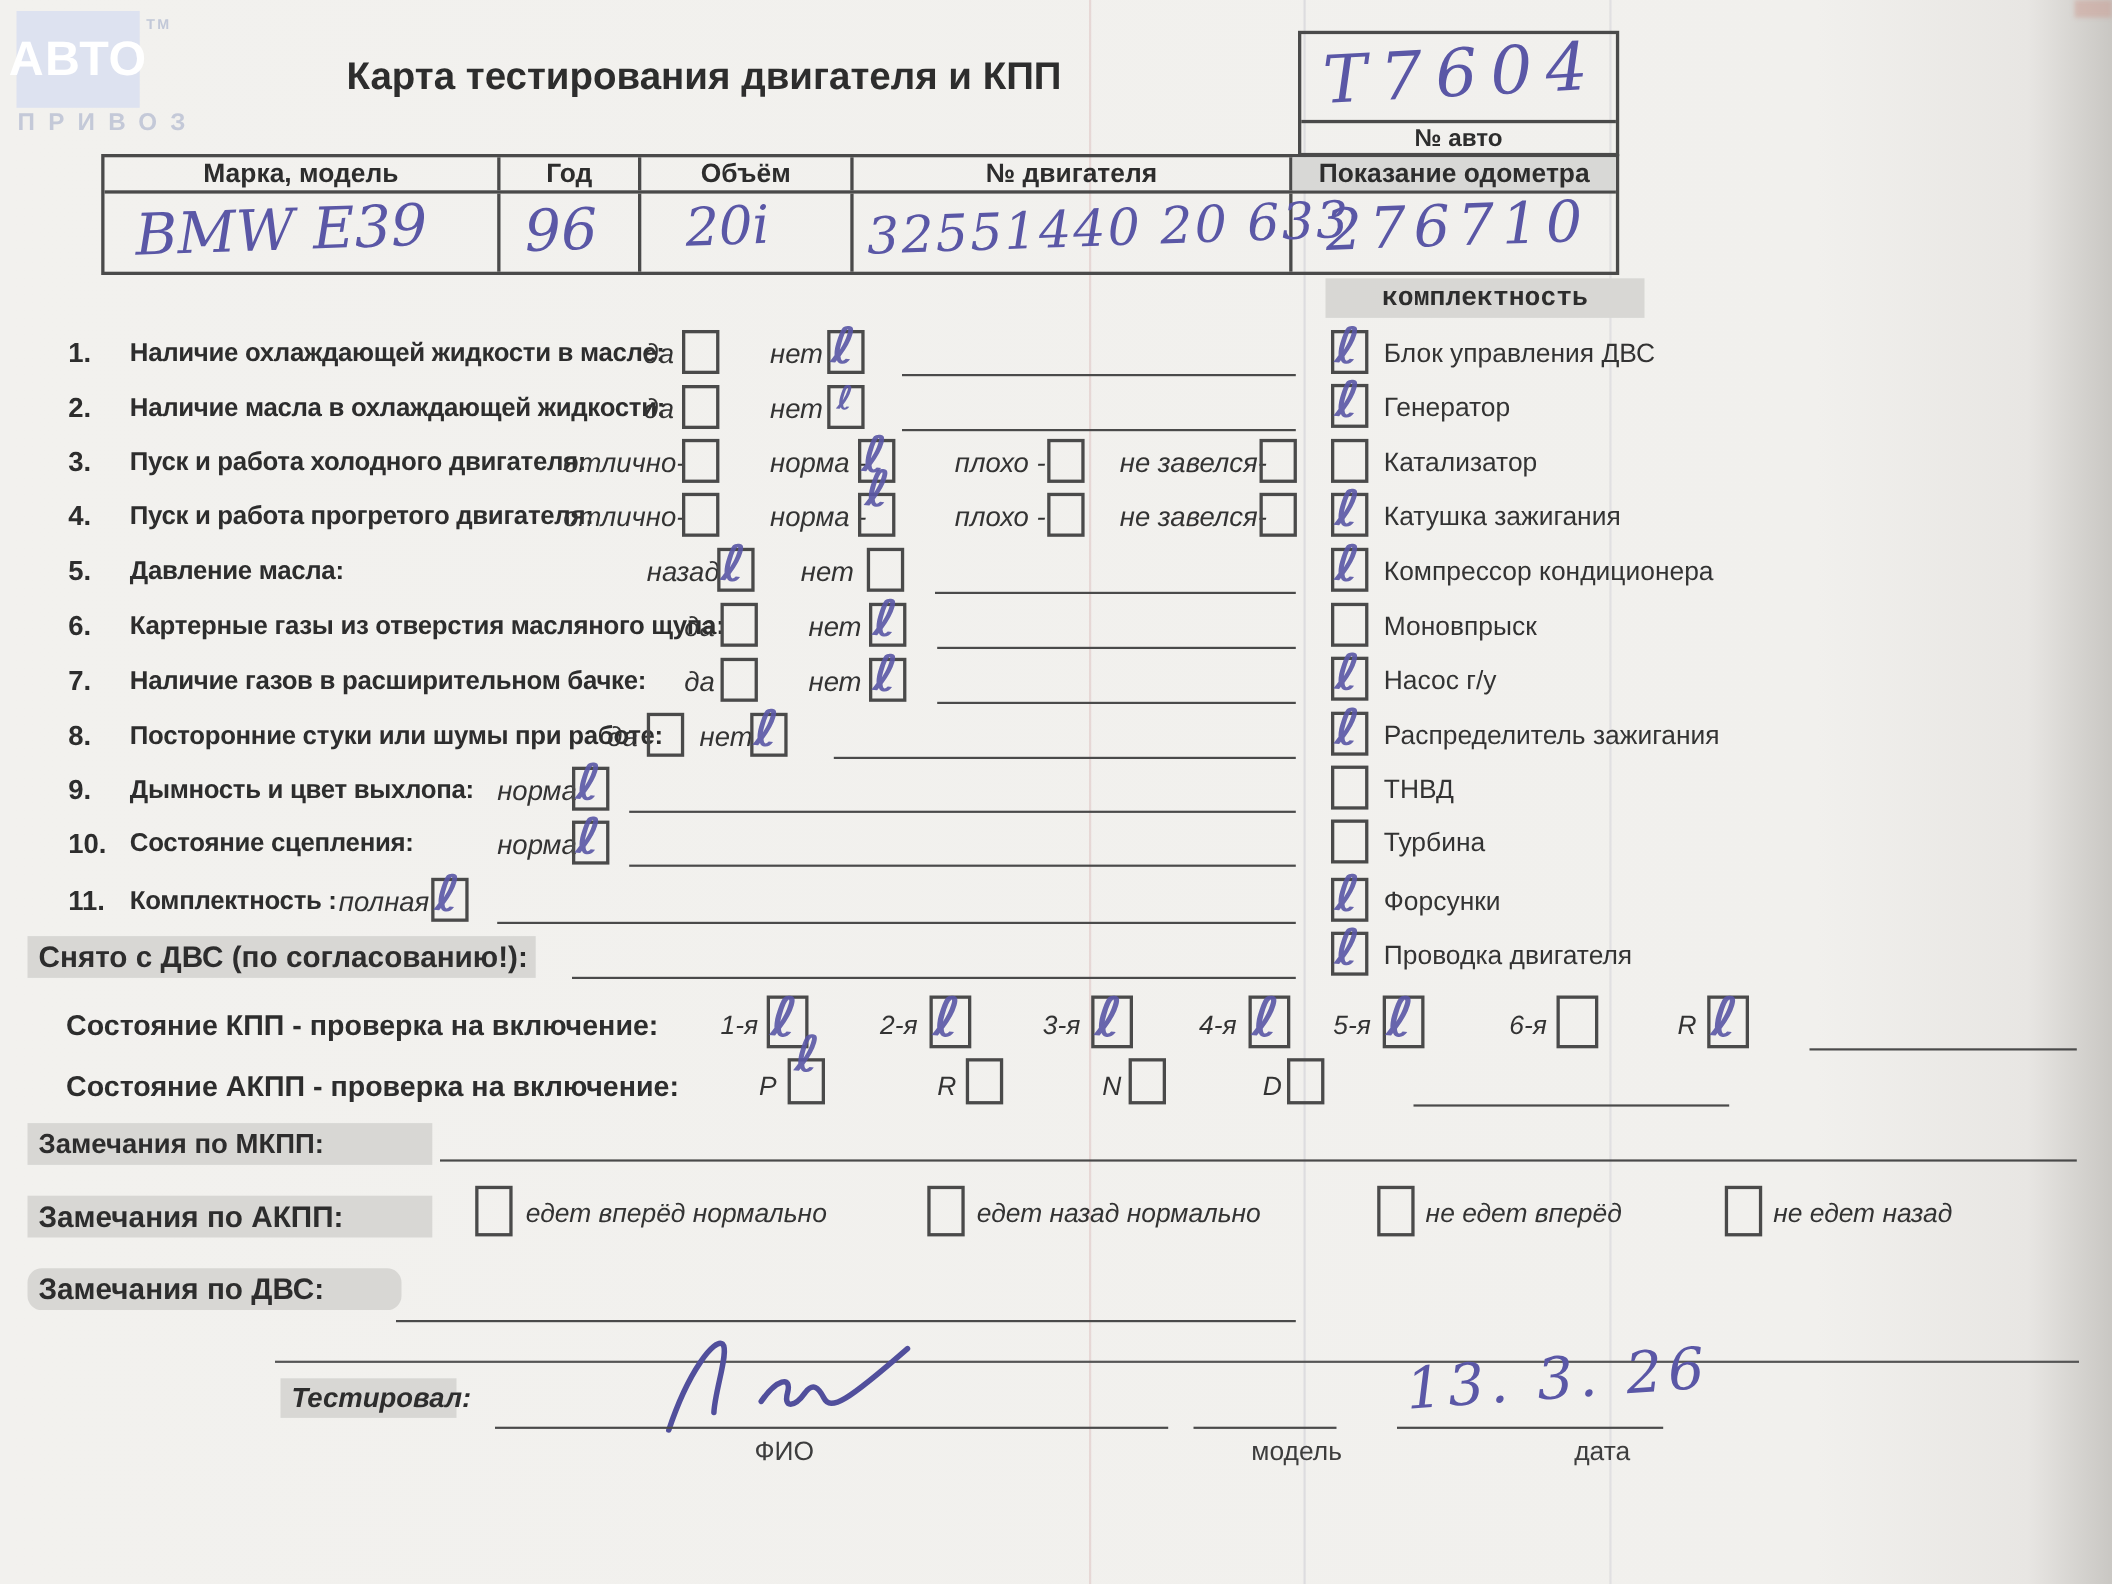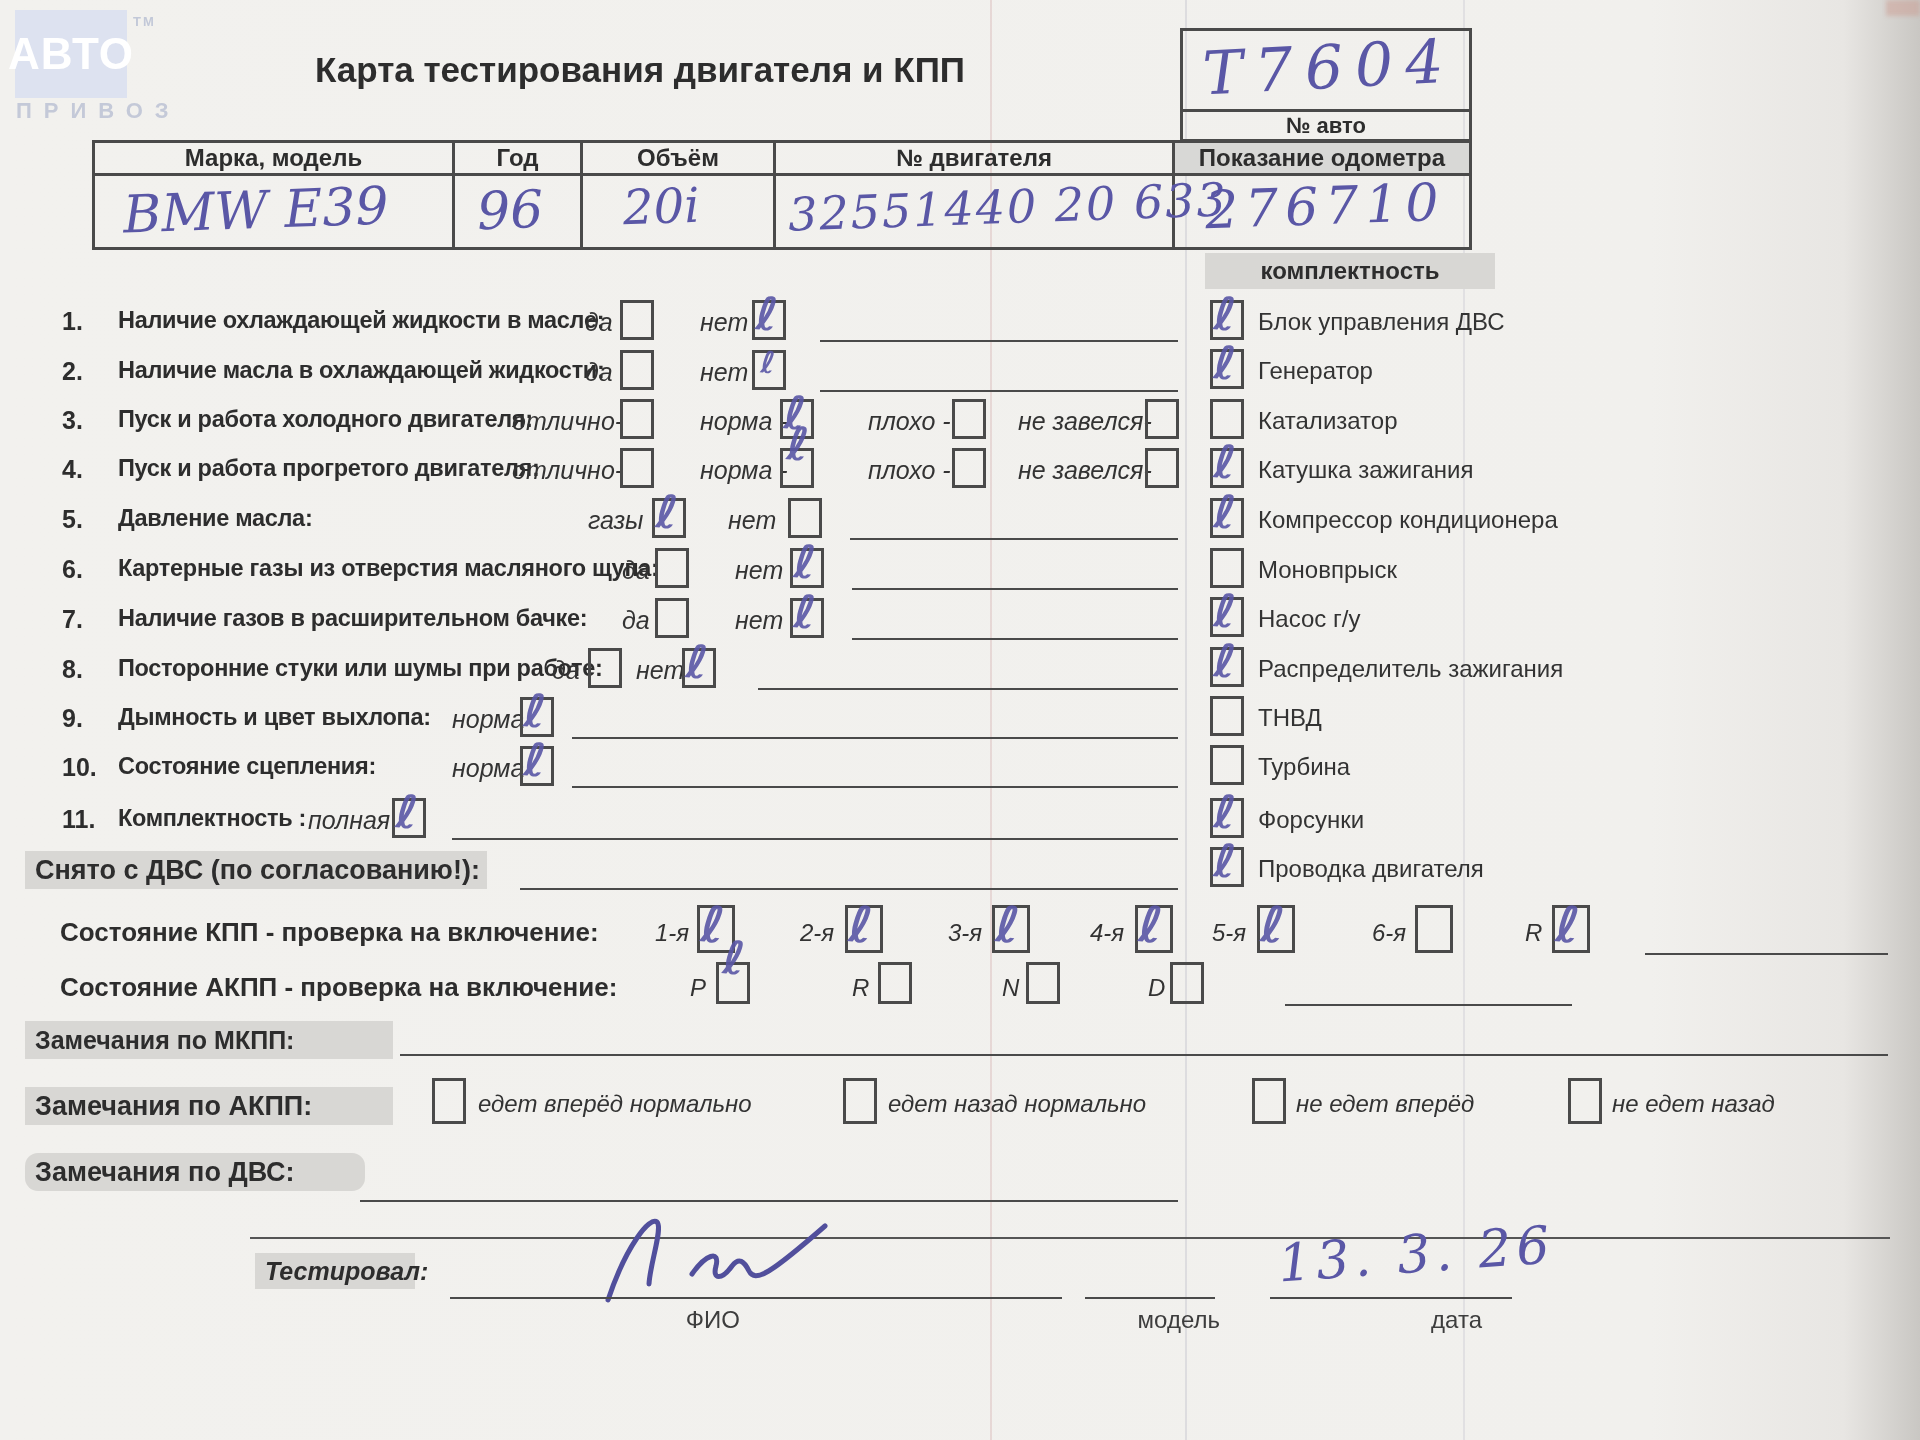--- a/index.html
+++ b/index.html
@@ -111,21 +111,21 @@
         </div>
       <div class="vt-cell c4">
           <span class="hand hv" style="left:12px;top:8px;font-size:46px;letter-spacing:2px;">32551440 20 633</span>
         </div>
       <div class="vt-cell c5">
           <span class="hand hv" style="left:30px;top:4px;letter-spacing:7px;">276710</span>
         </div>
     </div>
   </div>
 
-  <div class="graybar" style="left:1205px;top:253px;width:290px;height:36px;justify-content:center;font-size:24px;padding-left:0;">комплектность</div>
+  <div class="graybar" style="left:1205px;top:253px;width:290px;height:36px;justify-content:center;font-size:24px;padding-left:0;font-family:Liberation Mono, monospace;">комплектность</div>
 
   <div class="kompl-row" style="top:300px">
     <span class="box kompl-box checked"></span>
     <span class="kompl-label">Блок управления ДВС</span>
   </div>
   <div class="kompl-row" style="top:349px">
     <span class="box kompl-box checked"></span>
     <span class="kompl-label">Генератор</span>
   </div>
   <div class="kompl-row" style="top:399px">
@@ -211,21 +211,21 @@
     <span class="box up checked" style="left:780px"></span>
     <span class="optlab" style="left:868px">плохо -</span>
     <span class="box" style="left:952px"></span>
     <span class="optlab" style="left:1018px">не завелся-</span>
     <span class="box" style="left:1145px"></span>
   </div>
 
   <div class="row" style="top:498px">
     <span class="cnum">5.</span>
     <span class="clabel">Давление масла:</span>
-    <span class="optlab" style="left:588px">газы</span>
+    <span class="optlab" style="left:588px">назад</span>
     <span class="box checked" style="left:652px"></span>
     <span class="optlab" style="left:728px">нет</span>
     <span class="box" style="left:788px"></span>
     <span class="hline" style="left:850px;top:40px;width:328px"></span>
   </div>
 
   <div class="row" style="top:548px">
     <span class="cnum">6.</span>
     <span class="clabel">Картерные газы из отверстия масляного щупа:</span>
     <span class="optlab" style="left:622px">да</span>

